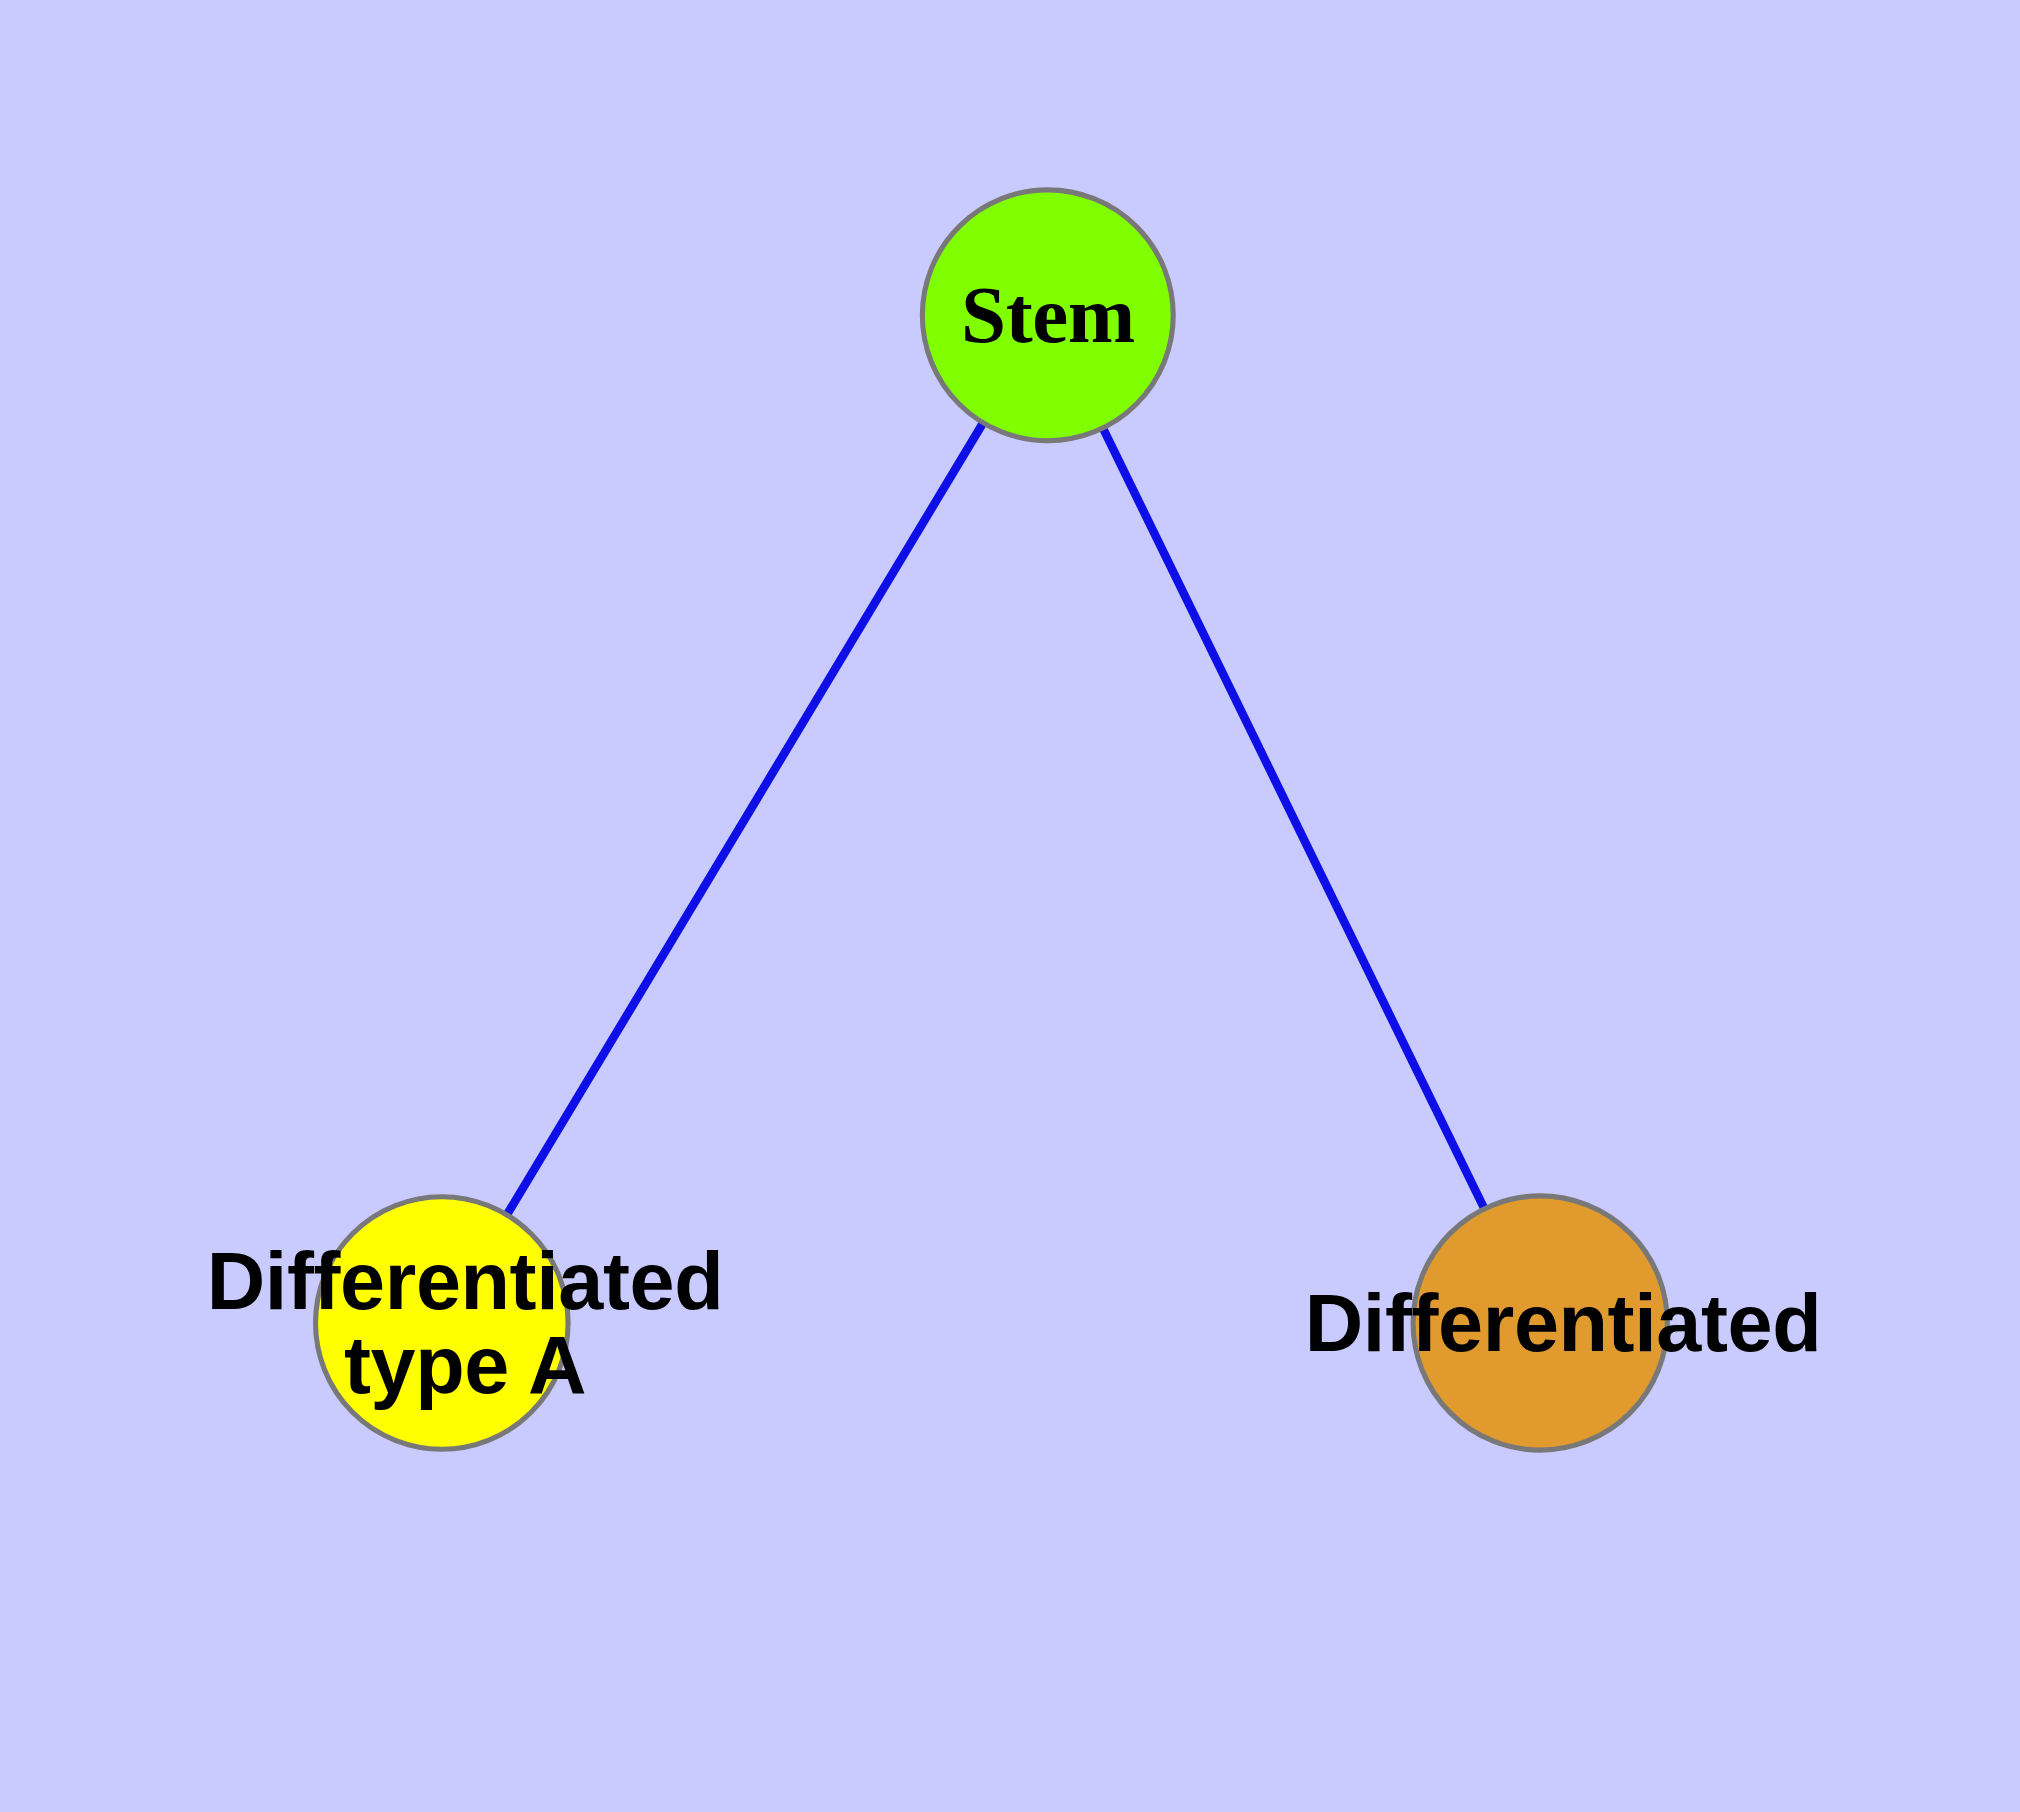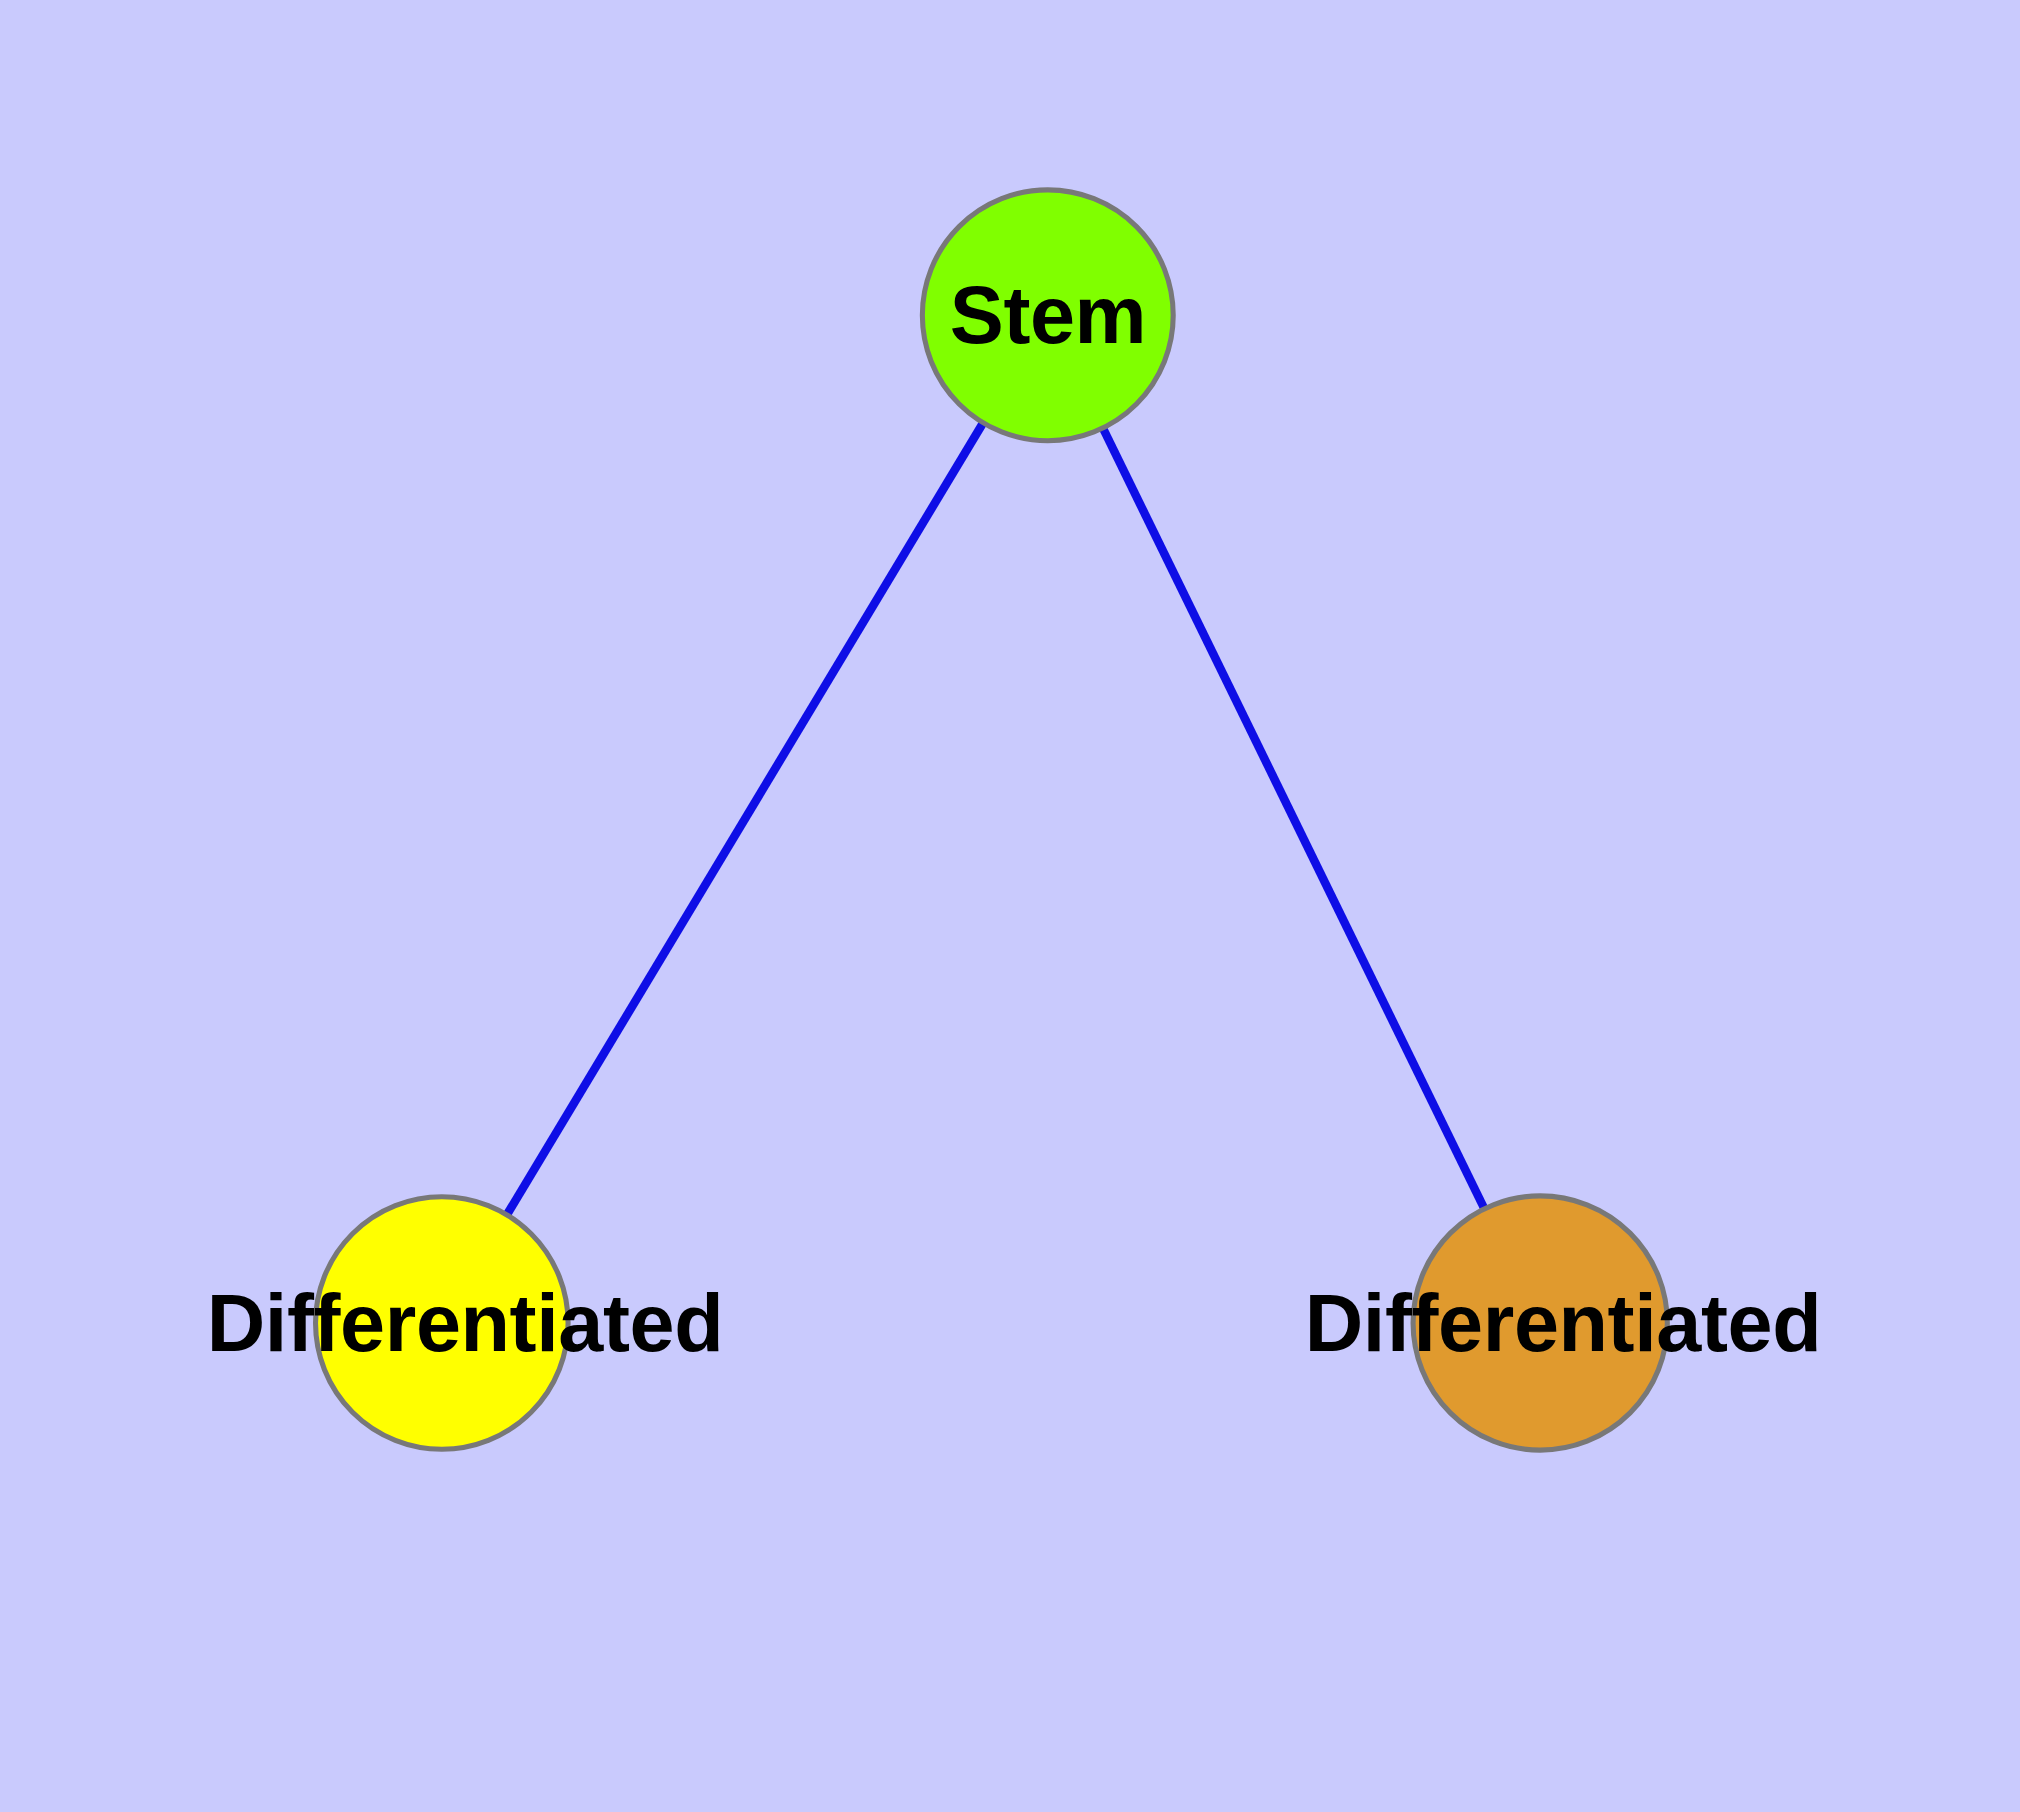--- a/index.html
+++ b/index.html
@@ -32,21 +32,21 @@
     transform: translate(-50%, -50%);
     text-align: center;
     font-weight: bold;
     color: #000000;
     line-height: 1.04;
     white-space: pre;
     letter-spacing: -0.4px;
     pointer-events: none;
     -webkit-font-smoothing: antialiased;
   }
-  .node-label.single { font-size: 81px; }
+  .node-label.single { font-size: 81px; font-family: Liberation Serif, serif; }
   .node-label.multi  { font-size: 81px; margin-left: 23px; }
 </style>
 </head>
 <body>
 
 <div id="stage" style="width: 2021px; height: 1812px;">
 
   <div id="canvas-bg" style="background: rgb(201, 202, 253);"></div>
 
   <svg id="graph-svg" viewBox="0 0 2384 2138" xmlns="http://www.w3.org/2000/svg" style="width: 2021px; height: 1812px;">
@@ -56,18 +56,18 @@
       </g>
     <g id="nodes-layer">
         <circle cx="1236" cy="372" r="148" fill="#80ff00" stroke="#787878" stroke-width="6"></circle>
         <circle cx="521" cy="1561" r="149" fill="#ffff00" stroke="#787878" stroke-width="6"></circle>
         <circle cx="1817" cy="1561" r="150" fill="#e09a2e" stroke="#787878" stroke-width="6"></circle>
       </g>
   </svg>
 
   <div id="labels-layer">
       <div class="node-label single" style="left: 1048px; top: 315px; color: rgb(0, 0, 0);"><span>Stem</span></div>
-      <div class="node-label multi" style="left: 442px; top: 1323px; color: rgb(0, 0, 0);"><span>Differentiated</span><br></div>
+      <div class="node-label multi" style="left: 442px; top: 1323px; color: rgb(0, 0, 0);"><span>Differentiated</span><br><span>type A</span></div>
       <div class="node-label multi" style="left: 1540px; top: 1323px; color: rgb(0, 0, 0);"><span>Differentiated</span><br></div>
     </div>
 
 </div>
 
 
 </body></html>

